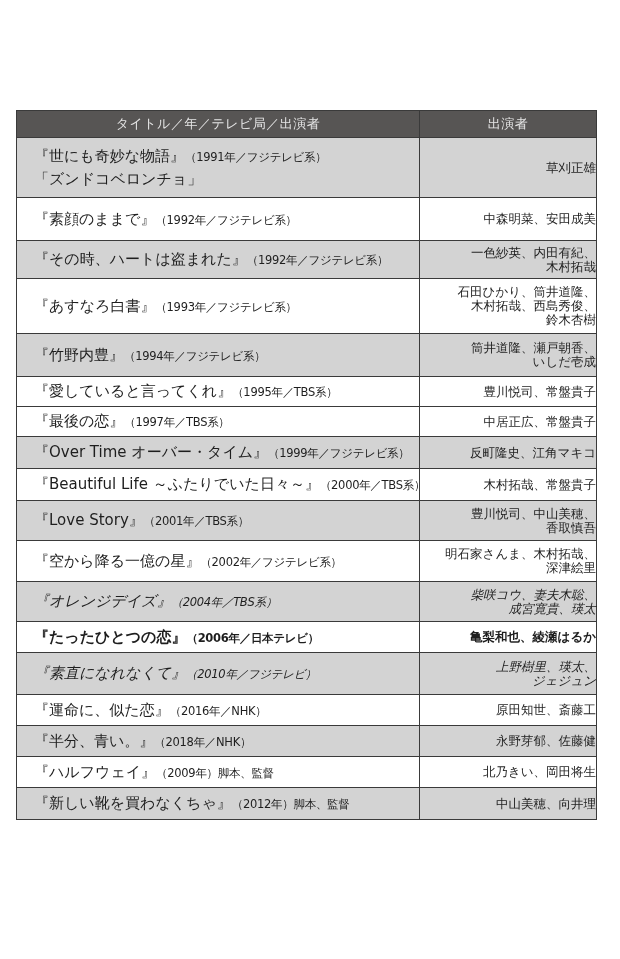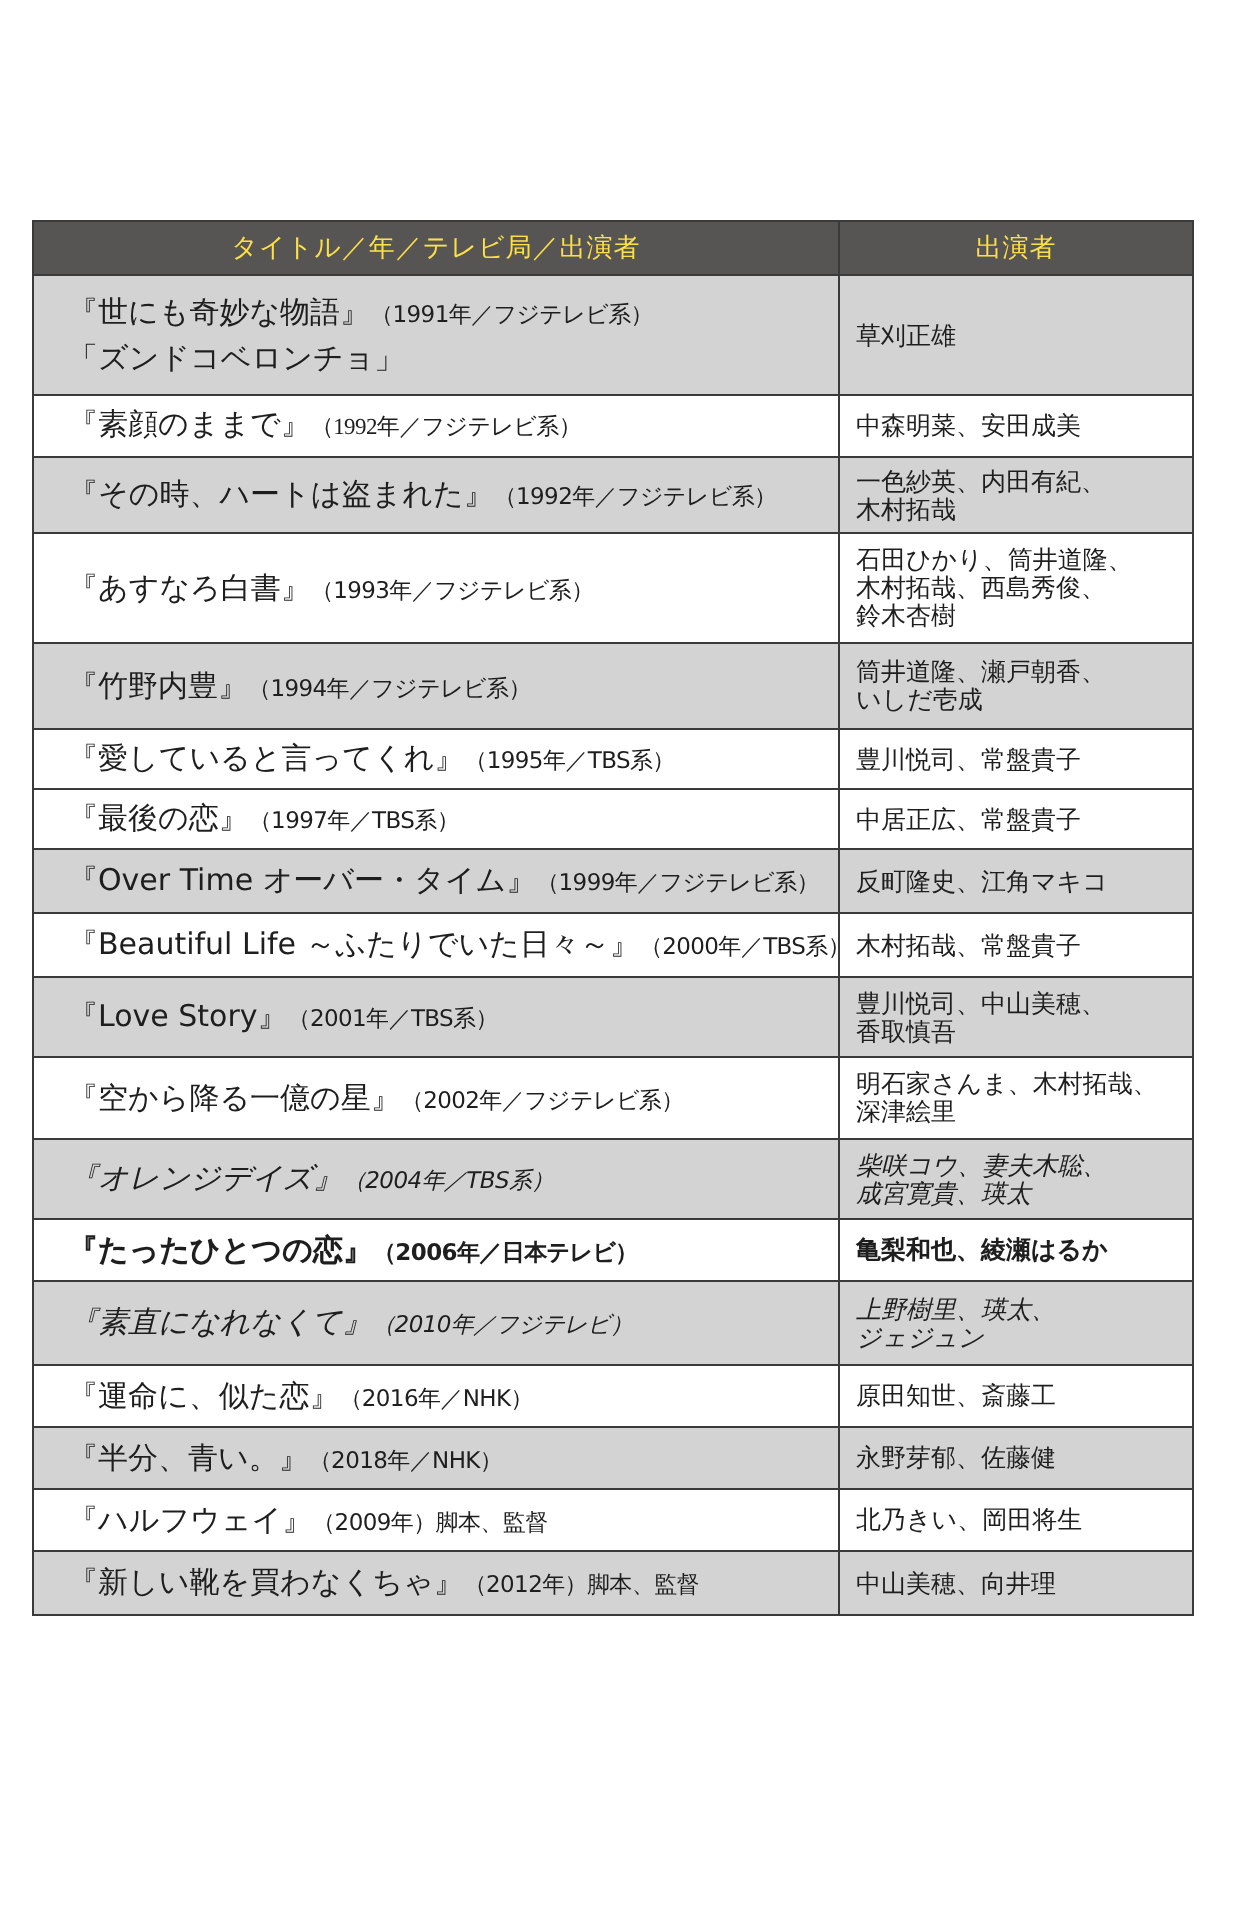--- a/index.html
+++ b/index.html
@@ -23,21 +23,21 @@
     table {
       width: 580px;
       border-collapse: collapse;
       table-layout: fixed;
       border: 1.5px solid #3a3a3a;
     }
     col.c1 { width: 403px; }
     col.c2 { width: 177px; }
     th {
       background: #575554;
-      color: #fde047;
+      color: #e5e5e5;
       font-weight: normal;
       font-size: 13px;
       height: 26px;
       padding: 0;
       text-align: center;
       border: 1.5px solid #3a3a3a;
       letter-spacing: 0.5px;
     }
     td {
       border: 1.5px solid #3a3a3a;
@@ -58,21 +58,21 @@
       letter-spacing: -0.3px;
     }
     td.title .line2 {
       display: block;
     }
     td.cast {
       padding-left: 8px;
       font-size: 12.5px;
       line-height: 14px;
     }
-    td.cast span { display: block; }
+    td.cast span { display: block; text-align: right; }
   </style>
 </head>
 <body>
 
 <div class="table-wrap">
   <table>
     <colgroup>
         <col class="c1">
         <col class="c2">
       </colgroup>
@@ -82,21 +82,21 @@
         <th>出演者</th>
       </tr>
     </thead>
     <tbody id="tbody">
         <tr class="gray" style="height: 60px;">
           <td class="title"><span>『世にも奇妙な物語』</span><span class="meta">（1991年／フジテレビ系）</span><span class="line2">「ズンドコベロンチョ」</span></td>
           <td class="cast">
             <span>草刈正雄</span>
           </td>
         </tr>
-        <tr class="white" style="height: 31px; font-family: Liberation Serif, serif;">
+        <tr class="white" style="height: 43px;">
           <td class="title"><span>『素顔のままで』</span><span class="meta">（1992年／フジテレビ系）</span></td>
           <td class="cast">
             <span>中森明菜、安田成美</span>
           </td>
         </tr>
         <tr class="gray" style="height: 38px;">
           <td class="title"><span>『その時、ハートは盗まれた』</span><span class="meta">（1992年／フジテレビ系）</span></td>
           <td class="cast">
             <span>一色紗英、内田有紀、</span>
             <span>木村拓哉</span>

